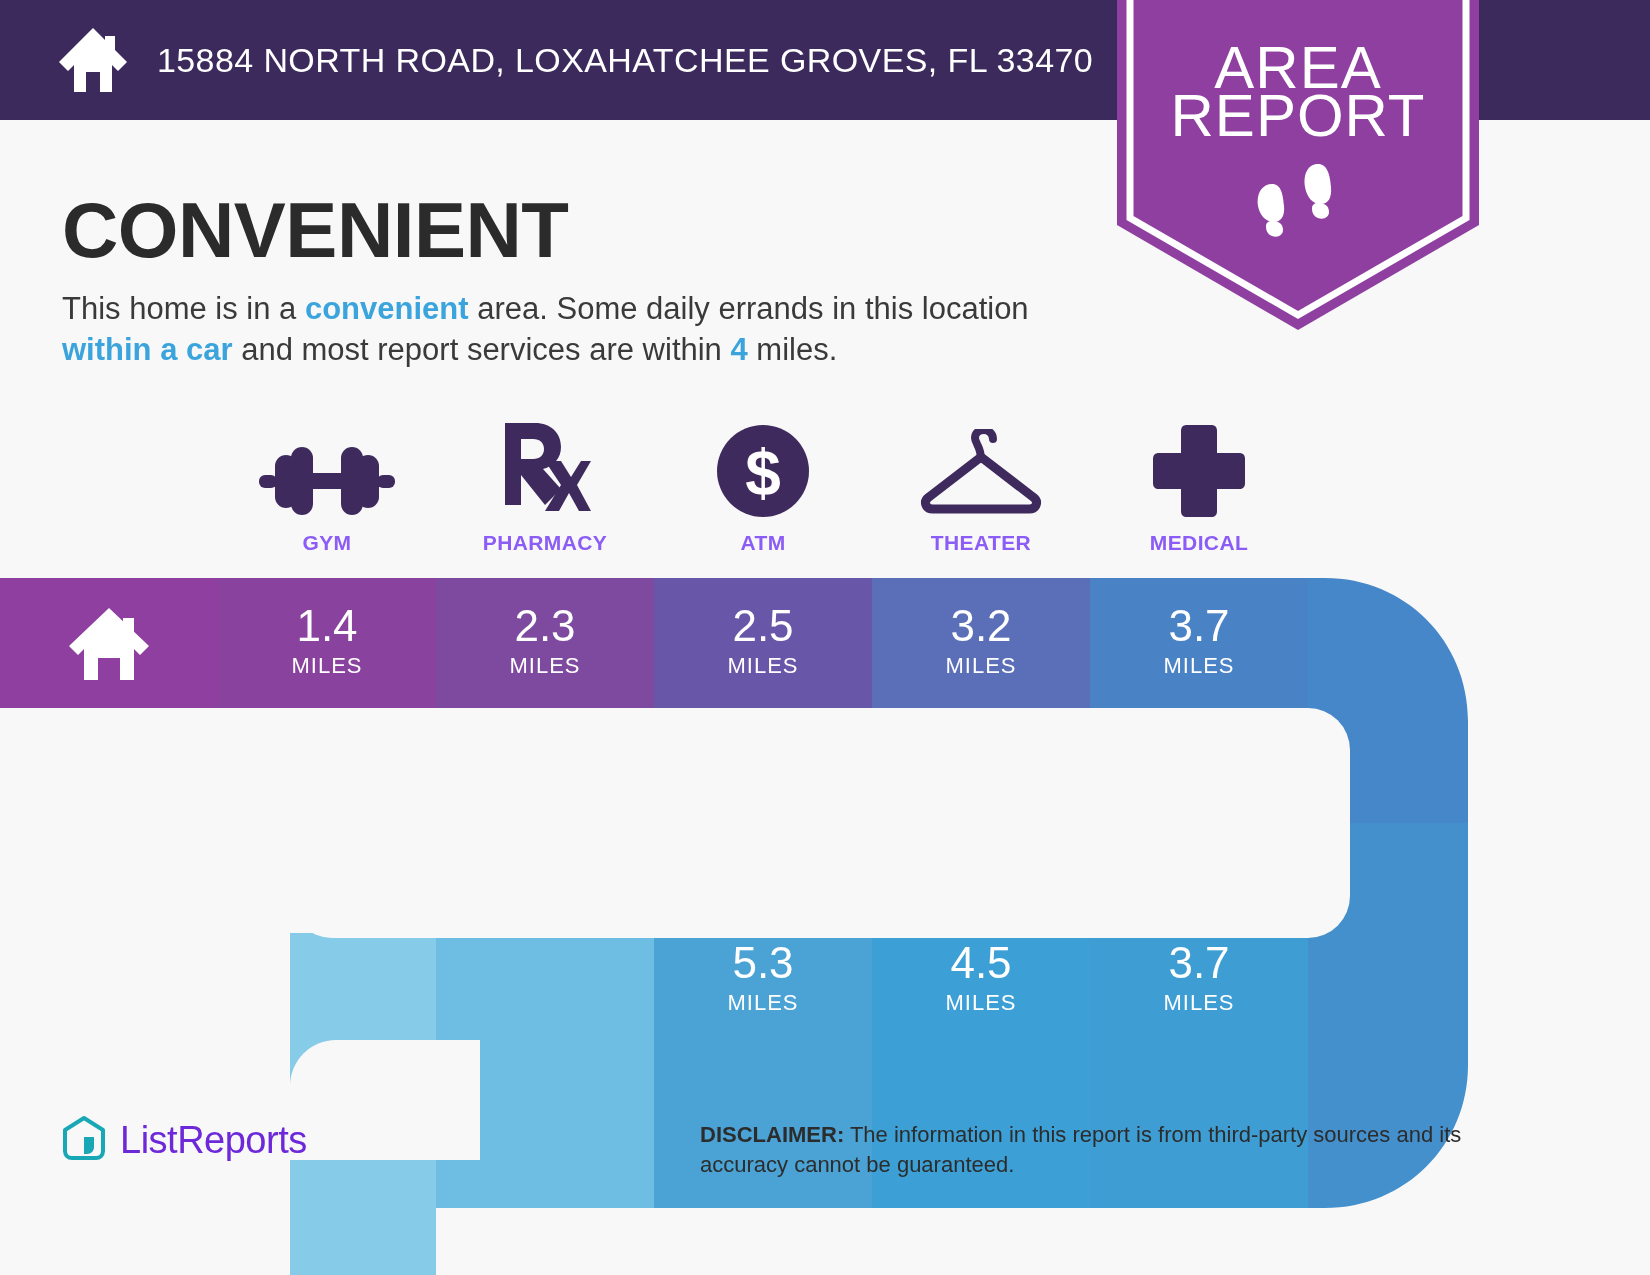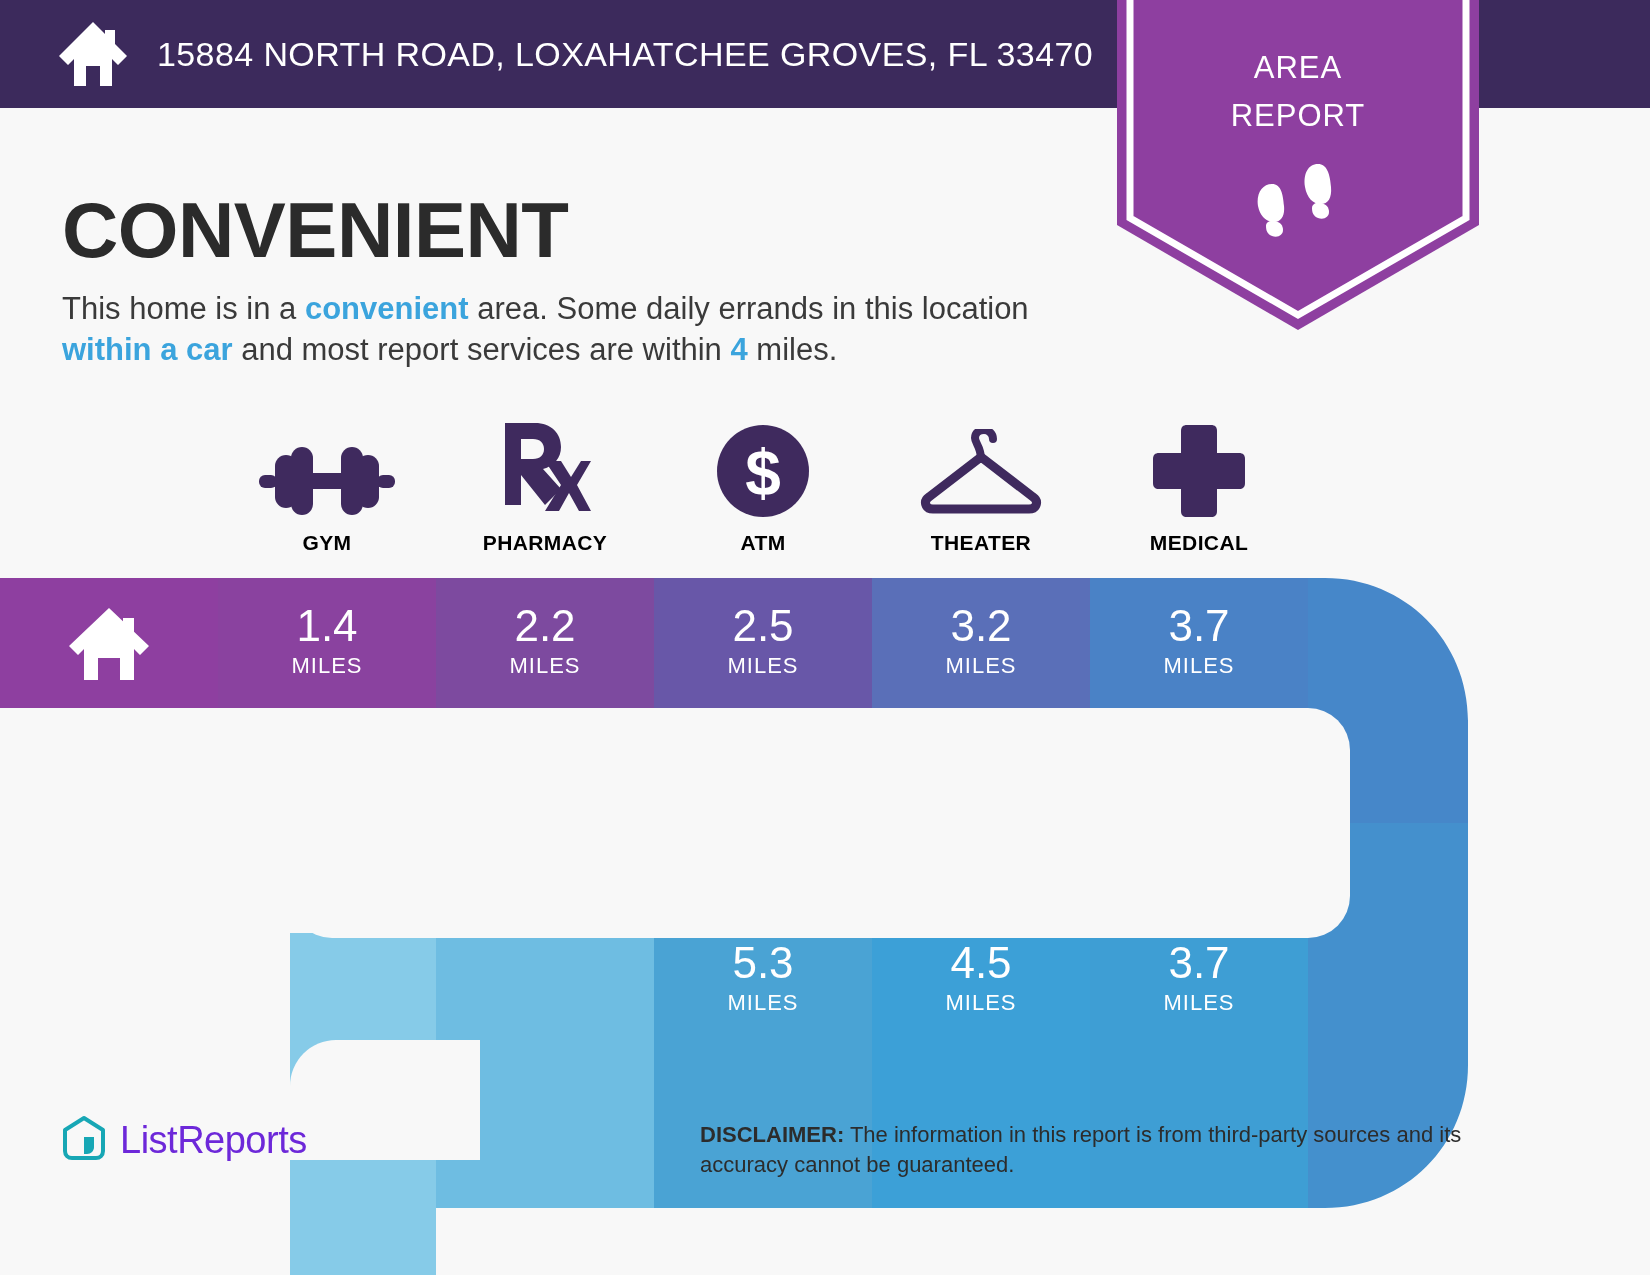--- a/index.html
+++ b/index.html
@@ -7,37 +7,37 @@
   html, body {
     width:1650px; height:1275px;
     background:#f7f7f7;
     font-family:"Liberation Sans", sans-serif;
     overflow:hidden;
   }
   .page { position:relative; width:1650px; height:1275px; background:#f8f8f8; overflow:hidden; }
 
   
   .header {
-    position:absolute; left:0; top:0; width:1650px; height:108px;
+    position:absolute; left:0; top:0; width:1650px; height:120px;
     background:#3c2a5c; display:flex; align-items:center;
   }
   .header-home { margin-left:55px; width:76px; height:76px; flex:none; }
   .header-address {
     margin-left:26px; color:#ffffff; font-size:34px; letter-spacing:0.4px;
     font-weight:400; white-space:nowrap;
   }
 
   
   .badge {
     position:absolute; left:1117px; top:0; width:362px; height:330px; z-index:40;
   }
   .badge svg { display:block; }
   .badge-text {
     position:absolute; left:0; top:44px; width:362px; text-align:center;
-    color:#fff; font-size:31px; line-height:48px; font-weight:400; letter-spacing:1px;
+    color:#fff; font-size:60px; line-height:48px; font-weight:400; letter-spacing:1px;
   }
   .badge-feet { position:absolute; left:50%; top:160px; transform:translateX(-50%); }
 
   
   .title {
     position:absolute; left:62px; top:185px;
     font-size:78px; font-weight:bold; color:#2b2b2b; letter-spacing:-0.5px;
   }
   .subtitle {
     position:absolute; left:62px; top:288px; width:1020px;
@@ -46,21 +46,21 @@
   .hl { color:#3ba4dd; font-weight:bold; }
 
   
   .iconrow { position:absolute; display:flex; }
   .iconcell {
     width:218px; display:flex; flex-direction:column;
     align-items:center; justify-content:flex-end;
   }
   .iconbox { height:92px; display:flex; align-items:flex-end; justify-content:center; }
   .iconlabel {
-    margin-top:14px; font-size:21px; font-weight:bold; color:#000000;
+    margin-top:14px; font-size:21px; font-weight:bold; color:#8b5cf6;
     letter-spacing:0.4px; white-space:nowrap;
   }
   #icon-row-1 { left:218px; top:425px; }
   #icon-row-2 { left:654px; top:760px; }
 
   
   .snake { position:absolute; left:0; top:578px; width:1650px; height:700px; z-index:5; }
 
   
   .barlabels { position:absolute; z-index:20; display:flex; pointer-events:none; }
@@ -313,21 +313,21 @@
       <rect x="56" y="14" width="11" height="17" fill="#fff"></rect>
     </svg>
   </div>
 
   <div class="barlabels" id="bar-labels-1">
     <div class="barcell">
       <div class="num">1.4</div>
       <div class="unit">MILES</div>
     </div>
     <div class="barcell">
-      <div class="num">2.2</div>
+      <div class="num">2.3</div>
       <div class="unit">MILES</div>
     </div>
     <div class="barcell">
       <div class="num">2.5</div>
       <div class="unit">MILES</div>
     </div>
     <div class="barcell">
       <div class="num">3.2</div>
       <div class="unit">MILES</div>
     </div>

